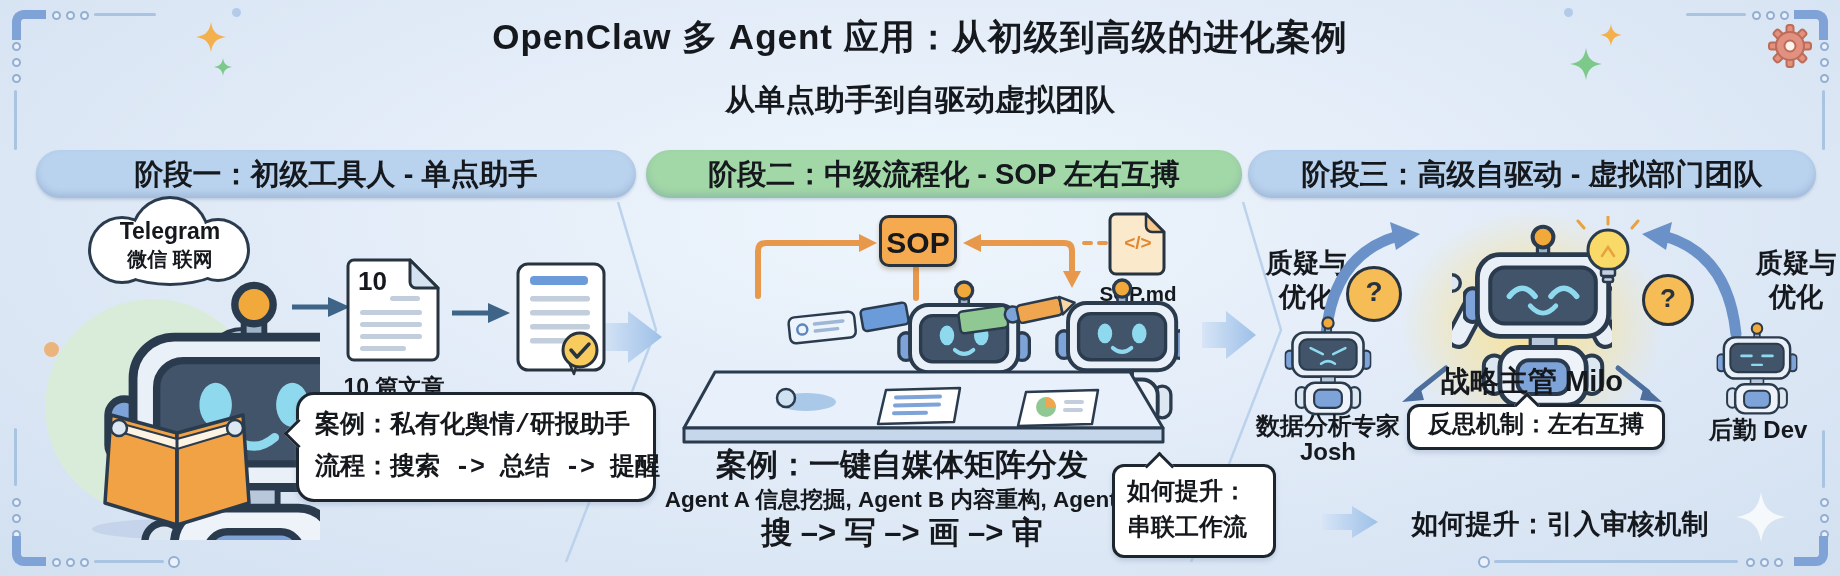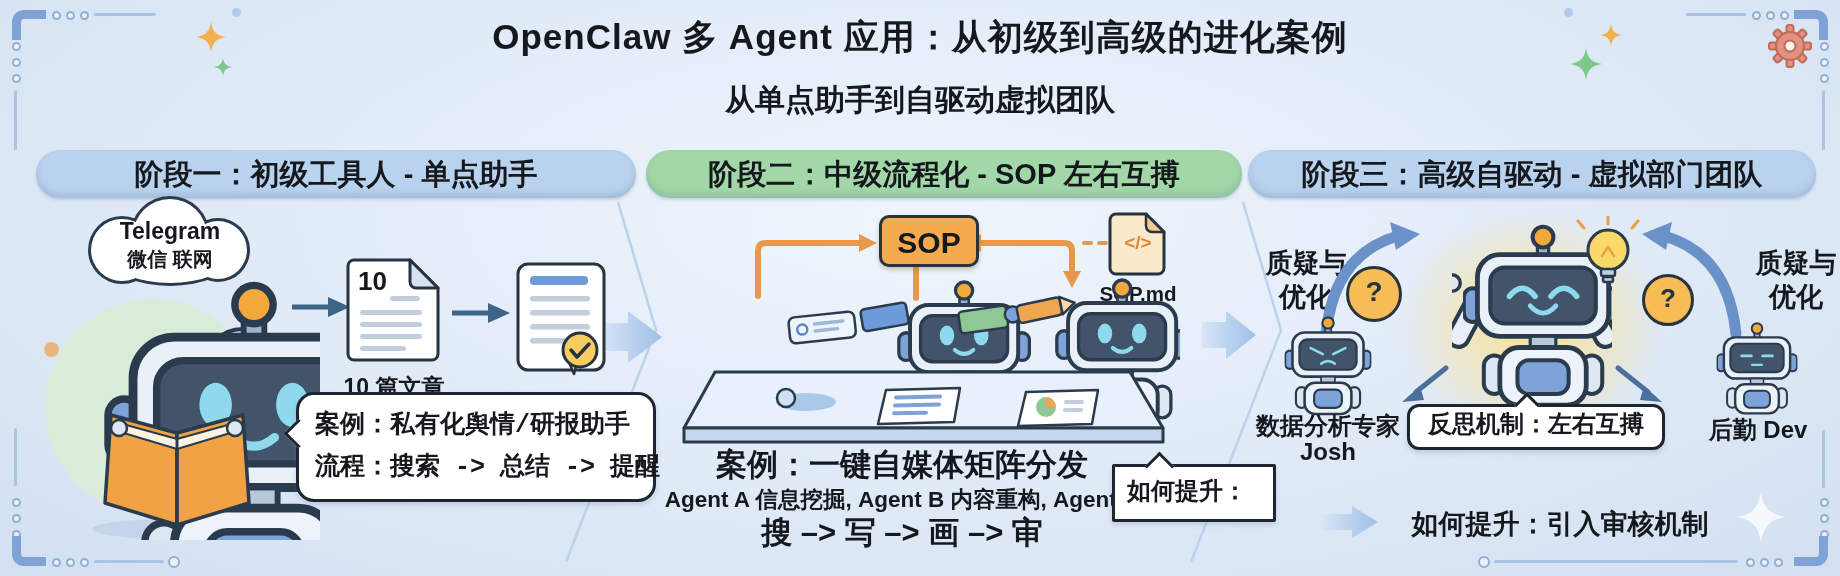--- a/index.html
+++ b/index.html
@@ -263,21 +263,21 @@
       <path d="M118 100 V55 Q118 47 126 47 H219"></path>
       <path d="M276 72 V102"></path>
       <path d="M341 47 H424 Q432 47 432 55 V74"></path>
       <path d="M444 47 H468" stroke-dasharray="7 8" stroke-width="4"></path>
     </g>
     <polygon points="219,38 237,47 219,56" fill="#e8984b"></polygon>
     <polygon points="341,38 323,47 341,56" fill="#e8984b"></polygon>
     <polygon points="423,75 441,75 432,92" fill="#e8984b"></polygon>
   </svg>
 
-  <div class="abs txt center" style="left:879px;top:215px;width:100px;height:52px;line-height:50px;font-size:30px;background:#f6aa4f;border:3px solid #27333f;border-radius:10px;box-sizing:border-box;box-shadow:0 3px 4px rgba(120,90,40,.3)">SOP</div>
+  <div class="abs txt center" style="left:879px;top:215px;width:78px;height:52px;line-height:50px;font-size:30px;background:#f6aa4f;border:3px solid #27333f;border-radius:10px;box-sizing:border-box;box-shadow:0 3px 4px rgba(120,90,40,.3)">SOP</div>
 
   <svg class="abs" style="left:1108px;top:212px" width="60" height="64" viewBox="0 0 60 64">
     <path d="M8 2 H38 L56 20 V56 a6 6 0 0 1 -6 6 H8 a6 6 0 0 1 -6 -6 V8 a6 6 0 0 1 6 -6 Z" fill="#fbe9cb" stroke="#27333f" stroke-width="3"></path>
     <path d="M38 2 V14 a6 6 0 0 0 6 6 H56 Z" fill="#f6c98e" stroke="#27333f" stroke-width="2.5" stroke-linejoin="round"></path>
   </svg>
   <div class="abs txt center" style="left:1108px;top:232px;width:60px;font-size:19px;color:#e0872f">&lt;/&gt;</div>
   <div class="abs txt center" style="left:1078px;top:282px;width:120px;font-size:20.5px">SOP.md</div>
 
   <svg class="abs" style="left:640px;top:278px" width="540" height="172" viewBox="0 0 540 172">
     <g transform="translate(75.7,2) scale(0.92)">
@@ -321,23 +321,24 @@
     <circle cx="406" cy="129" r="10" fill="#90c893"></circle>
     <path d="M406 129 L416 129 A10 10 0 0 0 406 119 Z" fill="#f0a64e"></path>
     <rect x="424" y="122" width="20" height="4" rx="2" fill="#c3cedd"></rect>
     <rect x="423" y="130" width="20" height="4" rx="2" fill="#c3cedd"></rect>
   </svg>
 
   <div class="abs txt center" style="left:650px;top:444px;width:504px;font-size:31px">案例：一键自媒体矩阵分发</div>
   <div class="abs txt center" style="left:640px;top:484px;width:524px;font-size:22.5px">Agent A 信息挖掘, Agent B 内容重构, Agent C</div>
   <div class="abs txt center" style="left:650px;top:512px;width:504px;font-size:31px">搜 –&gt; 写 –&gt; 画 –&gt; 审</div>
 
-  <div class="abs callout" style="left:1112px;top:464px;width:134px;padding:8px 12px;border-radius:2px">
+  <div class="abs callout" style="left:1112px;top:464px;width:134px;padding:8px 12px;border-radius:12px">
     <div class="tail-up" style="left:34px"></div>
     <div class="txt" style="font-size:24px;line-height:36px">如何提升：</div>
+    <div class="txt" style="font-size:24px;line-height:36px">串联工作流</div>
   </div>
 
   <div class="abs glow" style="left:1402px;top:212px;width:260px;height:225px"></div>
 
   <div class="abs txt center" style="left:1258px;top:246px;width:96px;font-size:27px;line-height:34px">
     <span style="display:block">质疑与</span>
     <span style="display:block">优化</span>
   </div>
   <svg class="abs" style="left:1316px;top:222px" width="110" height="118">
     <path d="M10 112 Q18 32 82 14" fill="none" stroke="#6b92c8" stroke-width="11" stroke-linecap="round"></path>
@@ -389,20 +390,21 @@
 
   <svg class="abs" style="left:1284px;top:316px" width="88" height="104" viewBox="0 0 100 120">
     <use href="#bot-base"></use>
       <use href="#face-angry"></use>
   </svg>
   <svg class="abs" style="left:1716px;top:322px" width="82" height="97" viewBox="0 0 100 120">
     <use href="#bot-base"></use>
       <use href="#face-neutral"></use>
   </svg>
 
+  <div class="abs txt center" style="left:1400px;top:362px;width:264px;font-size:29px">战略主管 Milo</div>
 
   <div class="abs callout" style="left:1407px;top:404px;width:252px;height:40px;border-radius:12px;border-width:3px">
     <div class="tail-up" style="left:108px;width:15px;height:15px"></div>
     <div class="txt center" style="font-size:24px;line-height:38px">反思机制：左右互搏</div>
   </div>
 
   <div class="abs txt center" style="left:1248px;top:410px;width:160px;font-size:24px">数据分析专家</div>
   <div class="abs txt center" style="left:1248px;top:438px;width:160px;font-size:24px">Josh</div>
   <div class="abs txt center" style="left:1678px;top:414px;width:160px;font-size:24px">后勤 Dev</div>
 

